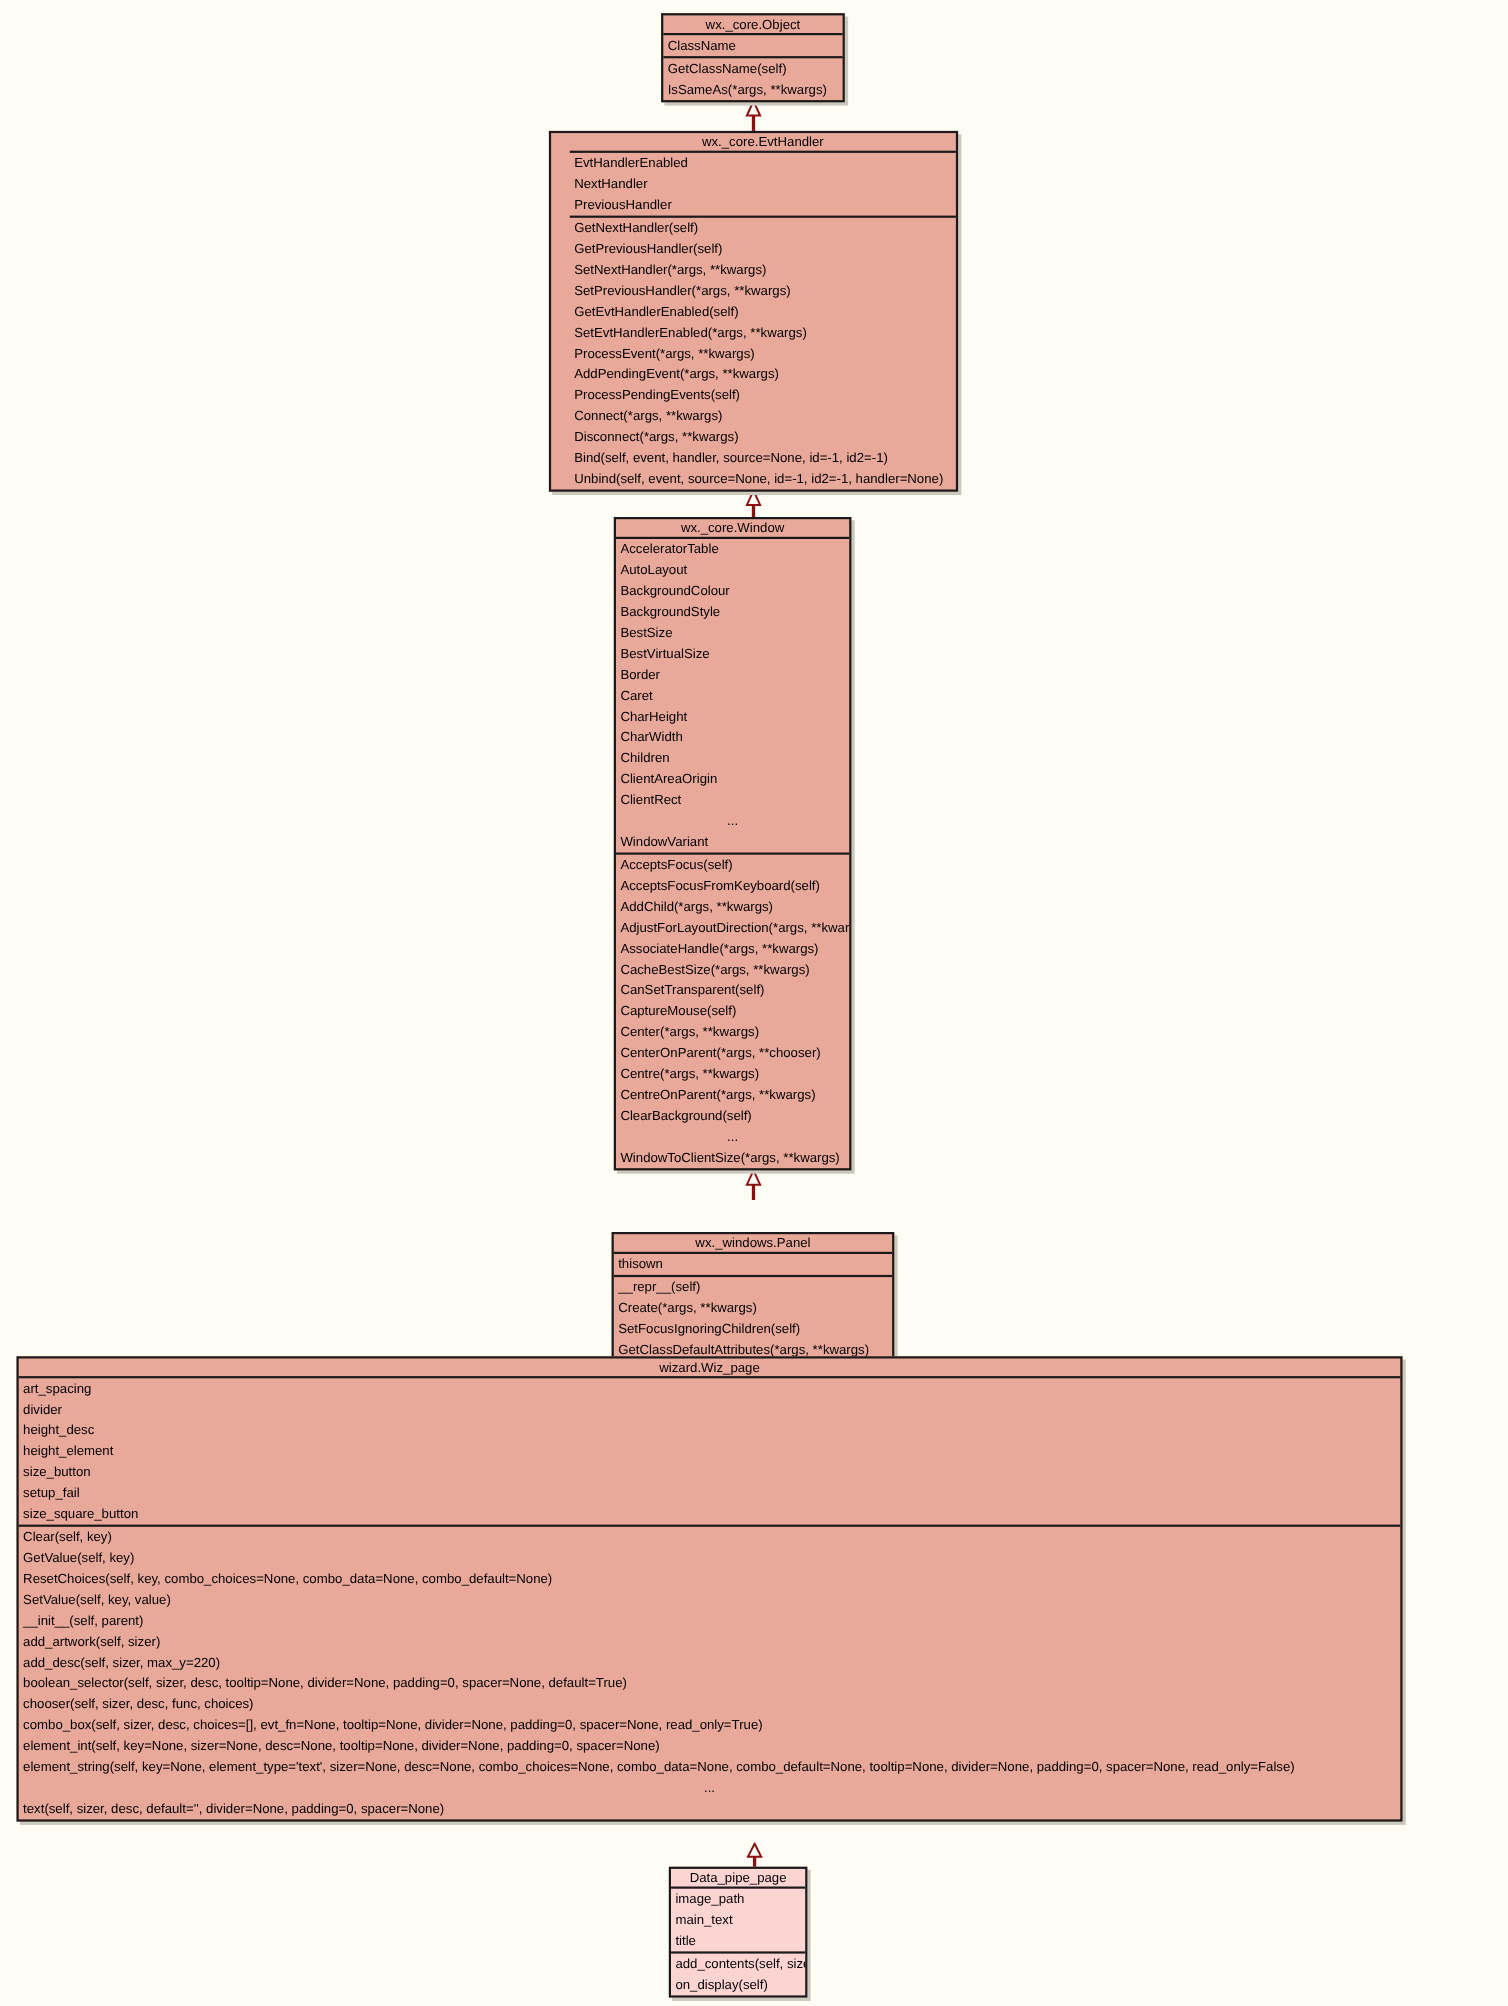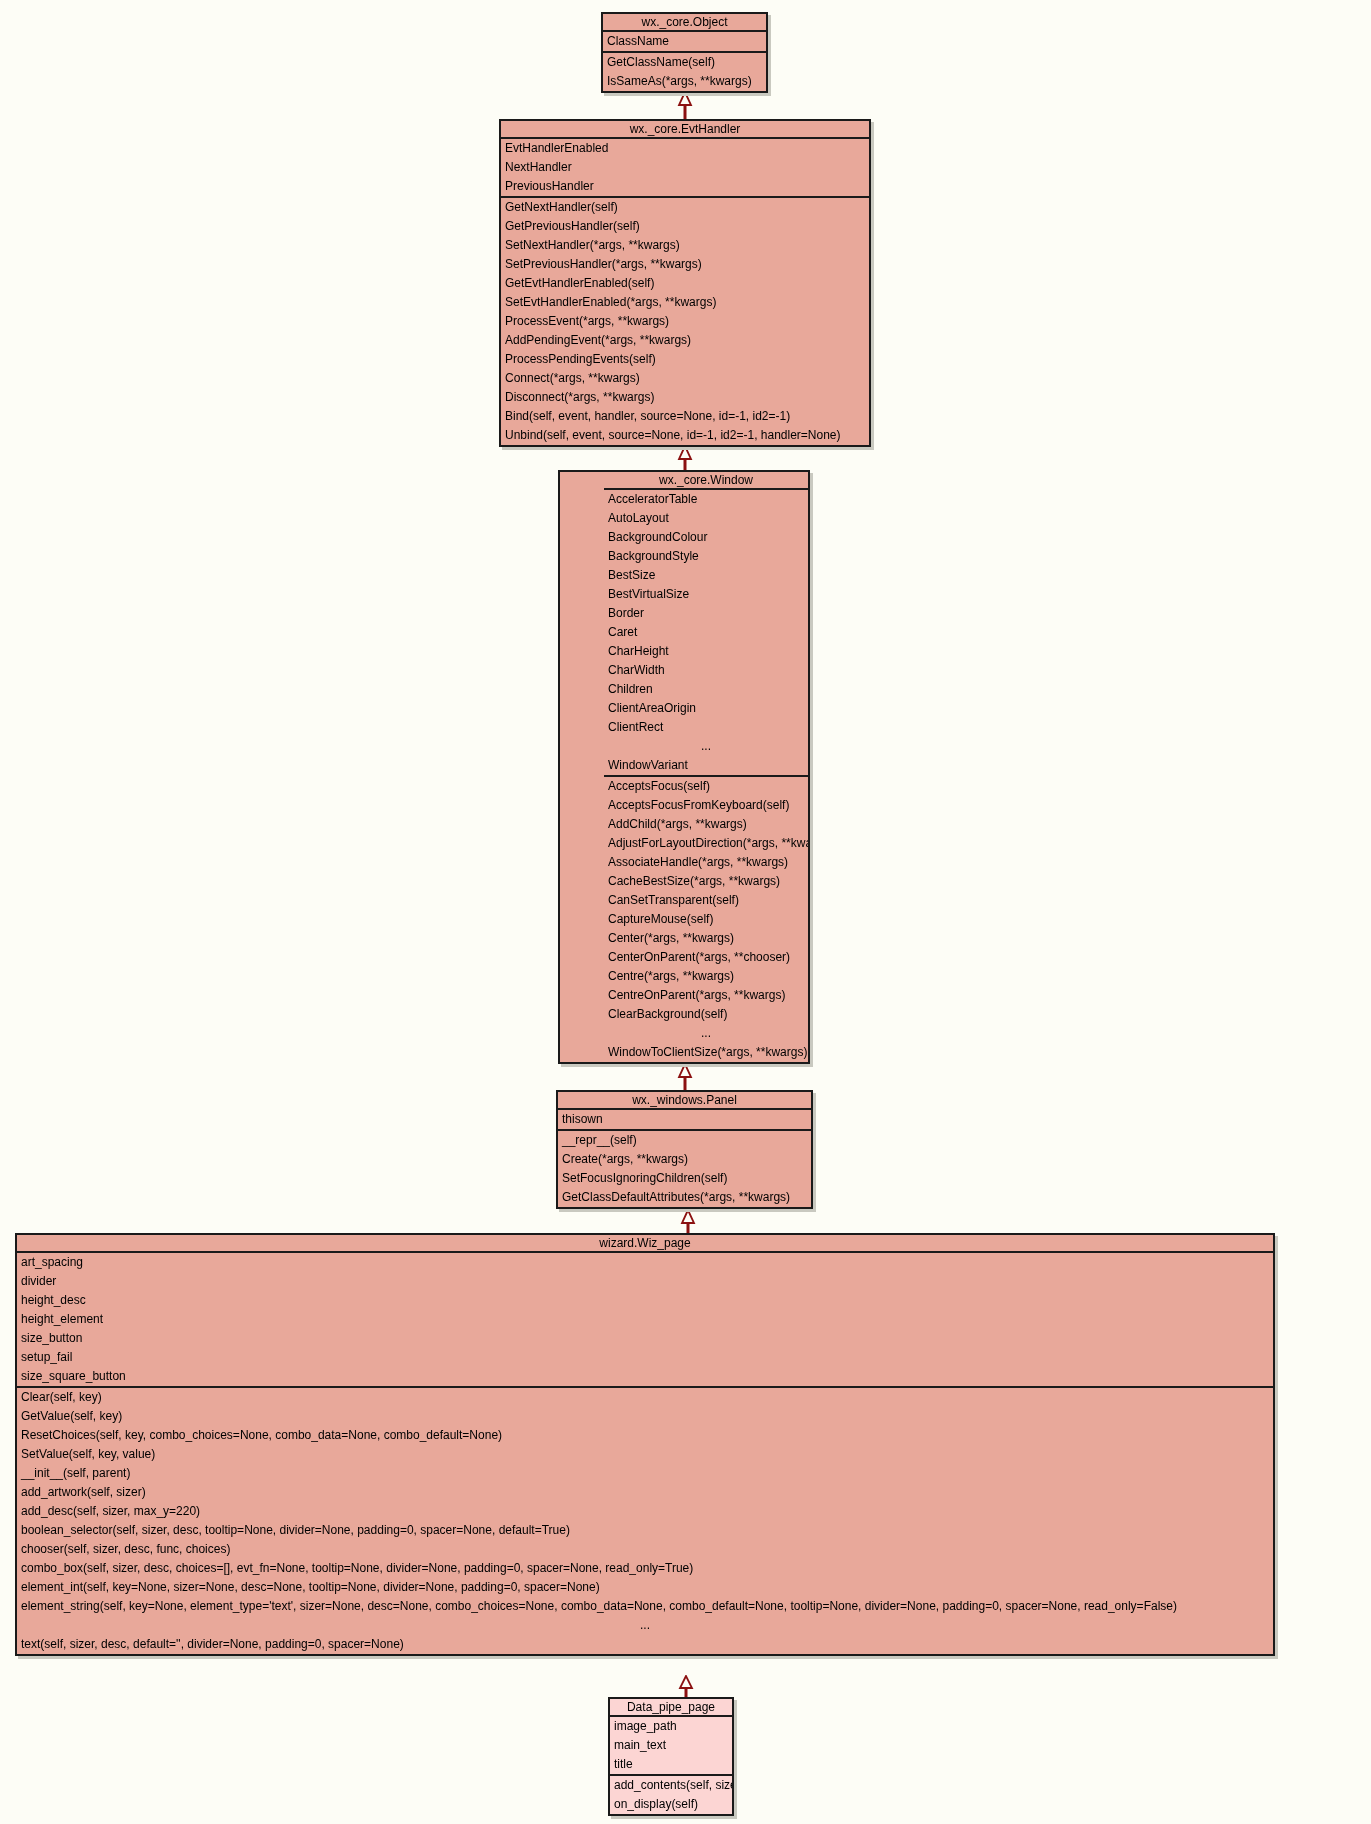--- a/index.html
+++ b/index.html
@@ -65,21 +65,21 @@
       </div>
   </div>
 
   <div class="arrow" style="left:677px;top:91px;">
     <svg width="16" height="30" viewBox="0 0 16 30">
       <line x1="8" y1="13" x2="8" y2="30" stroke="currentColor" stroke-width="3"></line>
       <path d="M8 1 L2 14 L14 14 Z" fill="#fdfdf6" stroke="currentColor" stroke-width="1.8"></path>
     </svg>
   </div>
 
-  <div class="uml-class" style="left:499px;top:119px;width:372px;">
+  <div class="uml-class" style="left:499px;top:119px;width:372px;padding-left:17px;">
     <div class="uml-title">wx._core.EvtHandler</div>
     <div class="uml-attrs">
 
     <div class="uml-row">EvtHandlerEnabled</div>
         <div class="uml-row">NextHandler</div>
         <div class="uml-row">PreviousHandler</div>
       </div>
     <div class="uml-methods">
 
     <div class="uml-row">GetNextHandler(self)</div>
@@ -98,21 +98,21 @@
       </div>
   </div>
 
   <div class="arrow" style="left:677px;top:445px;">
     <svg width="16" height="26" viewBox="0 0 16 26">
       <line x1="8" y1="13" x2="8" y2="26" stroke="currentColor" stroke-width="3"></line>
       <path d="M8 1 L2 14 L14 14 Z" fill="#fdfdf6" stroke="currentColor" stroke-width="1.8"></path>
     </svg>
   </div>
 
-  <div class="uml-class" style="left:558px;top:470px;width:252px;padding-left:44px;">
+  <div class="uml-class" style="left:558px;top:470px;width:216px;">
     <div class="uml-title">wx._core.Window</div>
     <div class="uml-attrs">
 
     <div class="uml-row">AcceleratorTable</div>
         <div class="uml-row">AutoLayout</div>
         <div class="uml-row">BackgroundColour</div>
         <div class="uml-row">BackgroundStyle</div>
         <div class="uml-row">BestSize</div>
         <div class="uml-row">BestVirtualSize</div>
         <div class="uml-row">Border</div>
@@ -145,21 +145,21 @@
       </div>
   </div>
 
   <div class="arrow" style="left:677px;top:1063px;">
     <svg width="16" height="28" viewBox="0 0 16 28">
       <line x1="8" y1="13" x2="8" y2="28" stroke="currentColor" stroke-width="3"></line>
       <path d="M8 1 L2 14 L14 14 Z" fill="#fdfdf6" stroke="currentColor" stroke-width="1.8"></path>
     </svg>
   </div>
 
-  <div class="uml-class" style="left:556px;top:1090px;width:257px;">
+  <div class="uml-class" style="left:556px;top:1120px;width:257px;">
     <div class="uml-title">wx._windows.Panel</div>
     <div class="uml-attrs">
 
     <div class="uml-row">thisown</div>
       </div>
     <div class="uml-methods">
 
     <div class="uml-row">__repr__(self)</div>
         <div class="uml-row">Create(*args, **kwargs)</div>
         <div class="uml-row">SetFocusIgnoringChildren(self)</div>

